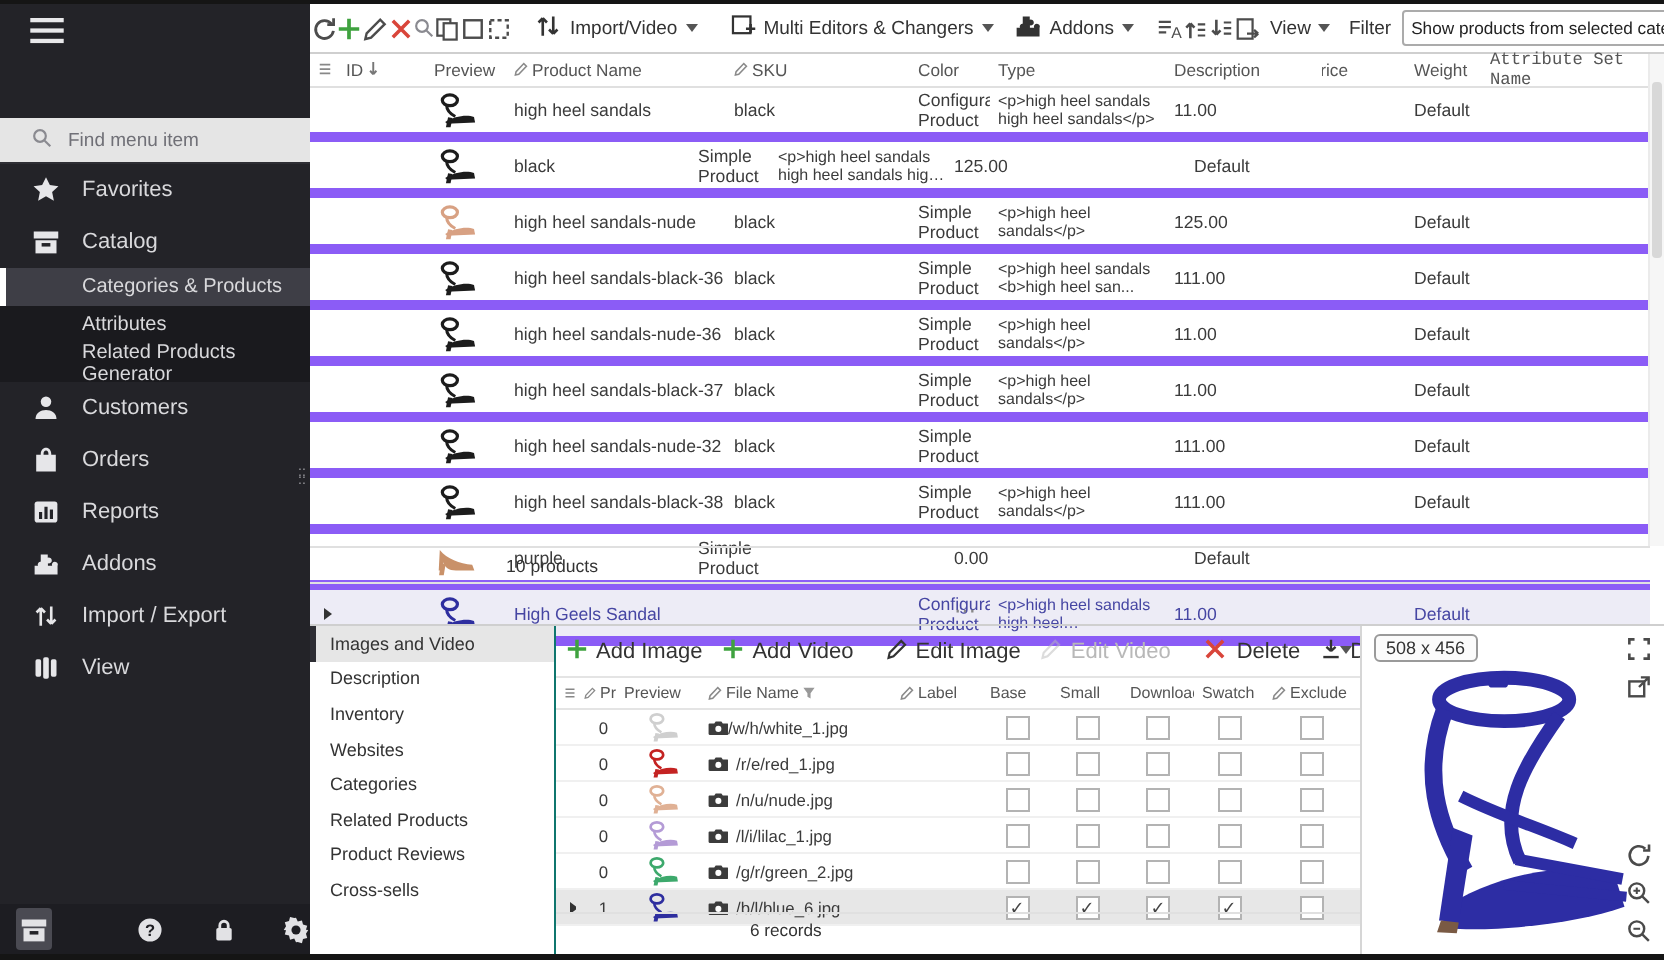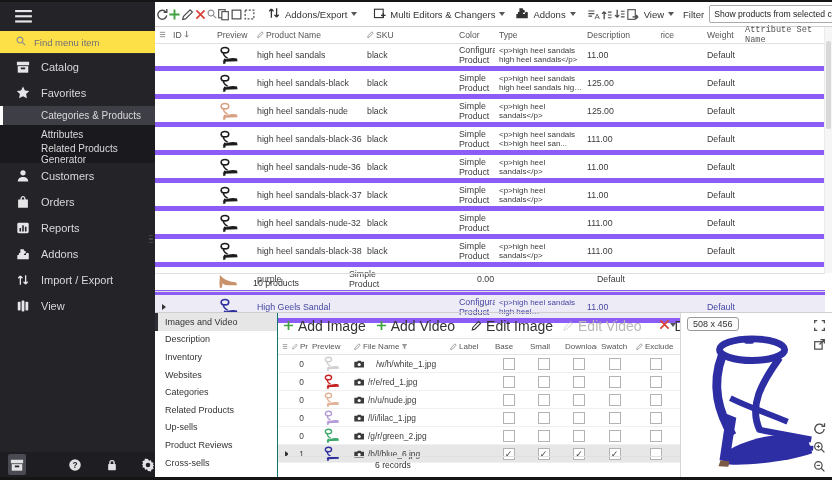--- a/index.html
+++ b/index.html
@@ -2,22 +2,22 @@
 <html><head>
 <meta charset="utf-8">
 <style>
   html,body{margin:0;padding:0;background:#fff;}
   #app{position:relative;width:832px;height:480px;box-sizing:border-box;overflow:hidden;
        font-family:"Liberation Sans",sans-serif;background:#fff;
        border-top:2px solid #151515;border-bottom:3px solid #151515;outline:1px solid #444;}
   
   #sidebar{position:absolute;left:0;top:0;bottom:0;width:155px;background:#232328;color:#d9d9dc;}
   #hamburger{padding:7px 0 4px 15px;cursor:pointer;}
-  #menu-search{height:22px;display:flex;align-items:center;gap:8px;padding-left:16px;background:#fde047;
-               color:#707077;font-size:9.5px;border-bottom:1px solid #2e2e34;}
+  #menu-search{height:22px;display:flex;align-items:center;gap:8px;padding-left:16px;background:#e5e5e5;
+               color:#707077;font-size:9.5px;border-bottom:1px solid #2e2e34;margin-top:28px;}
   .sm-item{height:26px;display:flex;align-items:center;gap:11px;padding-left:15px;font-size:11px;cursor:pointer;}
   .sm-item .ic{width:15px;height:15px;display:flex;align-items:center;justify-content:center;color:#e6e6e9;}
   .sm-item.sub{height:19px;padding-left:41px;background:#1a1a1e;font-size:10px;}
   .sm-item.sel{background:#3e3e46;box-shadow:inset 3px 0 0 #ffffff;}
   #side-footer{position:absolute;left:0;right:0;bottom:0;height:25px;background:#1d1d22;
                display:flex;align-items:center;color:#e2e2e5;}
   .sf-ic{width:17px;height:17px;display:flex;align-items:center;justify-content:center;cursor:pointer;}
   .sf-chip{background:#4a4a52;border-radius:2px;margin-left:8px;padding:2px;}
   #side-splitter{position:absolute;left:149px;top:233px;color:#9a9aa0;font-size:7px;letter-spacing:0;line-height:4px;z-index:5;}
   
@@ -47,21 +47,21 @@
   #pg-thumb{position:absolute;top:14px;left:1px;width:5px;height:88px;background:#d8d8d8;border-radius:2px;}
   #pg-status{position:absolute;top:271px;left:0;right:7px;height:17px;display:flex;align-items:center;
              border-top:1px solid #e0e0e0;border-bottom:1px solid #e0e0e0;font-size:8.8px;color:#333;padding-left:98px;}
   #splitter-dots{position:absolute;top:297px;left:322px;color:#888;font-size:11px;letter-spacing:1px;cursor:row-resize;}
   
   #bottom{position:absolute;top:310px;left:0;right:0;bottom:0;border-top:1px solid #cfcfcf;display:flex;}
   #tabs{width:123px;border-right:1px solid #0f766e;box-sizing:border-box;}
   .tab{height:17.6px;display:flex;align-items:center;padding-left:10px;font-size:9px;color:#333;cursor:pointer;}
   .tab.sel{background:#e6e6e6;box-shadow:inset 3px 0 0 #2d2d33;}
   #bottom-center{width:402px;position:relative;}
-  #img-toolbar{height:25px;display:flex;align-items:center;font-size:14px;color:#333;white-space:nowrap;}
+  #img-toolbar{height:25px;display:flex;align-items:center;font-size:11px;color:#333;white-space:nowrap;}
   .itb{display:flex;align-items:center;gap:4px;padding:0 5px;cursor:pointer;}
   .itb.disabled{color:#b8b8b8;}
   #img-tb-caret{position:absolute;right:4px;top:10px;}
   #ig-header{height:15px;display:flex;align-items:center;font-size:8px;color:#555;
              border-top:1px solid #e4e4e4;border-bottom:1px solid #e4e4e4;}
   .ig-row{height:17px;display:flex;align-items:center;font-size:8.4px;color:#3b3b3b;border-bottom:1px solid #f0f0f0;cursor:pointer;}
   .ig-row.sel{background:#e7e7e7;}
   .cb{width:10px;height:10px;border:1px solid #b3b3b3;background:#fff;display:flex;align-items:center;
       justify-content:center;font-size:9px;color:#444;line-height:10px;cursor:pointer;}
   #ig-status{position:absolute;left:0;right:0;top:143px;height:16px;display:flex;align-items:center;
@@ -89,34 +89,34 @@
       <span id="menu-search-ic"><svg viewBox="0 0 12 12" width="10" height="10" xmlns="http://www.w3.org/2000/svg">
             <circle cx="4.8" cy="4.8" r="3.5" fill="none" stroke="#8a8a90" stroke-width="1.3"></circle>
             <path d="M7.6 7.6 L11 11" stroke="#8a8a90" stroke-width="1.3"></path>
           </svg></span>
       <span>Find menu item</span>
     </div>
     <nav id="side-menu">
         <div class="sm-item">
           <span class="ic">
             <svg viewBox="0 0 16 16" width="14" height="14" xmlns="http://www.w3.org/2000/svg">
+              <path fill="currentColor" d="M8 .7l2.2 4.5 4.9.6-3.6 3.4 1 4.9L8 11.6l-4.5 2.5 1-4.9L.9 5.8l4.9-.6z"></path>
+            </svg>
+          </span>
+          <span>Favorites</span>
+        </div>
+        <div class="sm-item">
+          <span class="ic">
+            <svg viewBox="0 0 16 16" width="14" height="14" xmlns="http://www.w3.org/2000/svg">
               <rect x="1" y="2" width="14" height="4" fill="currentColor"></rect>
               <rect x="2" y="7" width="12" height="7.5" fill="currentColor"></rect>
               <rect x="5.5" y="8.6" width="5" height="2" fill="#232328"></rect>
             </svg>
           </span>
           <span>Catalog</span>
-        </div>
-        <div class="sm-item">
-          <span class="ic">
-            <svg viewBox="0 0 16 16" width="14" height="14" xmlns="http://www.w3.org/2000/svg">
-              <path fill="currentColor" d="M8 .7l2.2 4.5 4.9.6-3.6 3.4 1 4.9L8 11.6l-4.5 2.5 1-4.9L.9 5.8l4.9-.6z"></path>
-            </svg>
-          </span>
-          <span>Favorites</span>
         </div>
         <div class="sm-item sub sel">
           <span>Categories &amp; Products</span>
         </div>
         <div class="sm-item sub">
           <span>Attributes</span>
         </div>
         <div class="sm-item sub">
           <span>Related Products Generator</span>
         </div>
@@ -258,21 +258,21 @@
           </svg>
         </span>
         <span class="tb-sep"></span>
         <span class="tb-dd">
           <span><svg viewBox="0 0 16 16" width="14" height="14" xmlns="http://www.w3.org/2000/svg">
               <g stroke="currentColor" stroke-width="1.5" fill="none">
                 <path d="M5 13.5V3.5M5 3.5L2.6 6M5 3.5L7.4 6"></path>
                 <path d="M11 2.5v10M11 12.5L8.6 10M11 12.5l2.4-2.5"></path>
               </g>
             </svg></span>
-          <span>Addons/Export</span>
+          <span>Import/Video</span>
           <span class="caret"></span>
         </span>
         <span class="tb-sep"></span>
         <span class="tb-dd">
           <span><svg viewBox="0 0 14 14" width="13" height="13" xmlns="http://www.w3.org/2000/svg">
               <rect x="1.6" y="2.4" width="9.4" height="9" fill="none" stroke="currentColor" stroke-width="1.2"></rect>
               <path d="M8.6 9h5M11.1 6.5v5" stroke="currentColor" stroke-width="1.4"></path>
             </svg></span>
           <span>Multi Editors &amp; Changers</span>
           <span class="caret"></span>
@@ -395,21 +395,20 @@
           <span class="cell" style="width: 14px;"></span>
           <span class="cell" style="width: 44px;"></span>
           <span class="cell" style="width: 40px;">
             <svg viewBox="0 0 24 20" width="22" height="18" xmlns="http://www.w3.org/2000/svg">
               <ellipse cx="8.6" cy="4.6" rx="4.2" ry="3" fill="none" stroke="#1c1c1c" stroke-width="1.8"></ellipse>
               <path d="M6.8 7.2C6.8 10 8.6 12 11.6 13.6" fill="none" stroke="#1c1c1c" stroke-width="1.7"></path>
               <path d="M6 16.6C11 13.5 18 12.4 22 13.9L22.6 17 7 17.6Z" fill="#1c1c1c"></path>
               <path d="M7.6 14 6.4 19.6 9 19.6 10 14.4Z" fill="#1c1c1c"></path>
             </svg>
           </span>
-          <span class="cell" style="width: 110px;">high heel sandals-black</span>
           <span class="cell" style="width: 92px;">black</span>
           <span class="cell" style="width: 40px;">Simple Product</span>
           <span class="cell desc" style="width: 88px;">
             <span>&lt;p&gt;high heel sandals high heel sandals high heel san...</span>
           </span>
           <span class="cell" style="width: 78px;">125.00</span>
           <span class="cell right" style="width: 42px;"></span>
           <span class="cell" style="width: 38px;">Default</span>
           <span class="cell" style="width: 84px;"></span>
         </div>
@@ -609,23 +608,20 @@
           <div class="tab">
             <span>Websites</span>
           </div>
           <div class="tab">
             <span>Categories</span>
           </div>
           <div class="tab">
             <span>Related Products</span>
           </div>
           <div class="tab">
-            <span>Up-sells</span>
-          </div>
-          <div class="tab">
             <span>Product Reviews</span>
           </div>
           <div class="tab">
             <span>Cross-sells</span>
           </div>
         </div>
       <div id="bottom-center">
         <div id="img-toolbar">
             <span class="itb">
               <span><svg viewBox="0 0 12 12" width="11" height="11" xmlns="http://www.w3.org/2000/svg">
@@ -729,21 +725,21 @@
               <span class="cell" style="width: 10px;"></span>
               <span class="cell right" style="width: 20px; padding-right: 4px;">0</span>
               <span class="cell" style="width: 42px; justify-content: center;">
                 <svg viewBox="0 0 24 20" width="18" height="15" xmlns="http://www.w3.org/2000/svg">
                   <ellipse cx="8.6" cy="4.6" rx="4.2" ry="3" fill="none" stroke="#cfcfcf" stroke-width="1.8"></ellipse>
                   <path d="M6.8 7.2C6.8 10 8.6 12 11.6 13.6" fill="none" stroke="#cfcfcf" stroke-width="1.7"></path>
                   <path d="M6 16.6C11 13.5 18 12.4 22 13.9L22.6 17 7 17.6Z" fill="#cfcfcf"></path>
                   <path d="M7.6 14 6.4 19.6 9 19.6 10 14.4Z" fill="#cfcfcf"></path>
                 </svg>
               </span>
-              <span class="cell" style="width: 96px; gap: 12px;">
+              <span class="cell" style="width: 96px; gap: 0;">
                 <svg viewBox="0 0 11 9" width="10" height="8" xmlns="http://www.w3.org/2000/svg">
                   <path fill="#3c3c3c" d="M.5 2h2.6l.8-1.1h3.2L7.9 2h2.6a.6.6 0 0 1 .6.6v5.2a.6.6 0 0 1-.6.6H.5a.6.6 0 0 1-.6-.6V2.6A.6.6 0 0 1 .5 2z" transform="translate(.3,0)"></path>
                   <circle cx="5.7" cy="5" r="1.7" fill="#fff"></circle>
                 </svg>
                 <span>/w/h/white_1.jpg</span>
               </span>
               <span class="cell" style="width: 45px;"></span>
               <span class="cell" style="width: 35px; justify-content: center; padding-left: 0px;">
                 <span class="cb"></span>
               </span>

